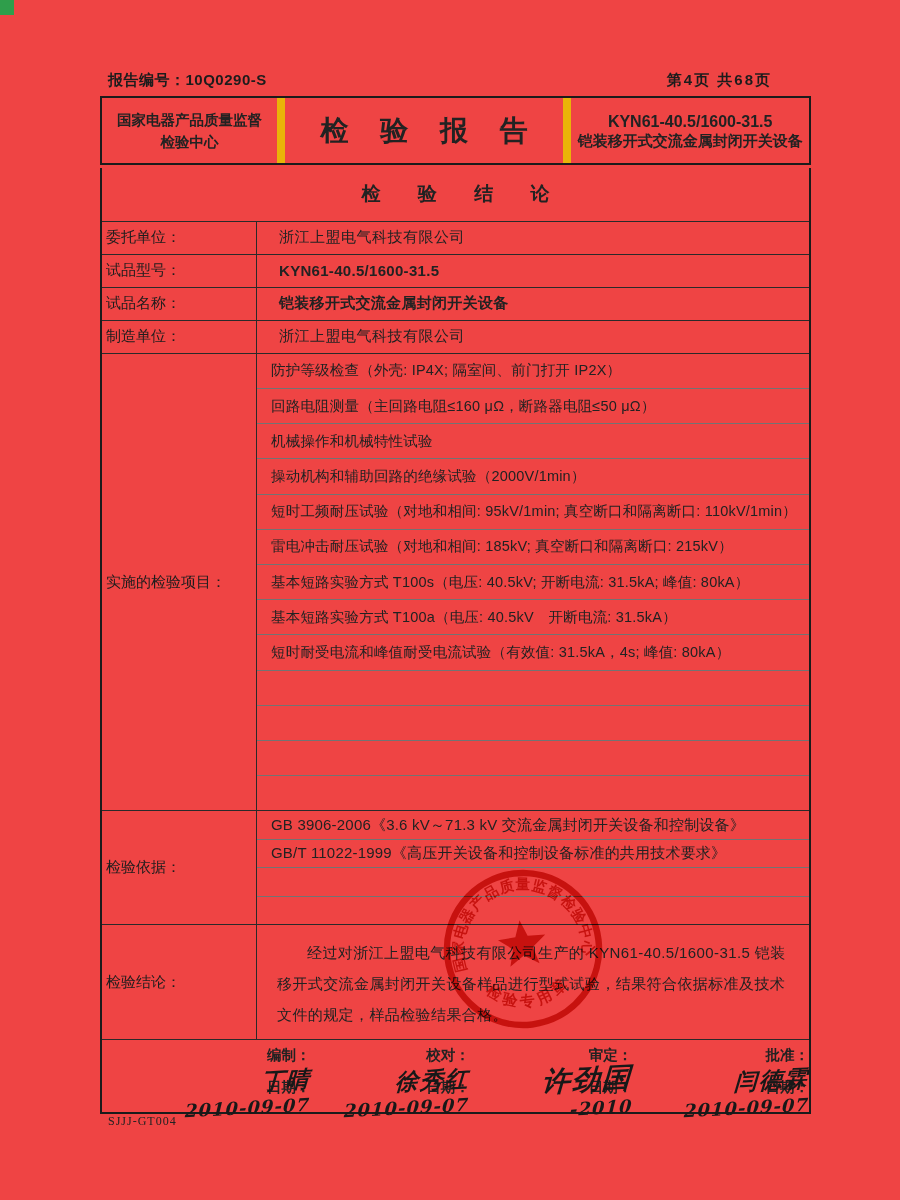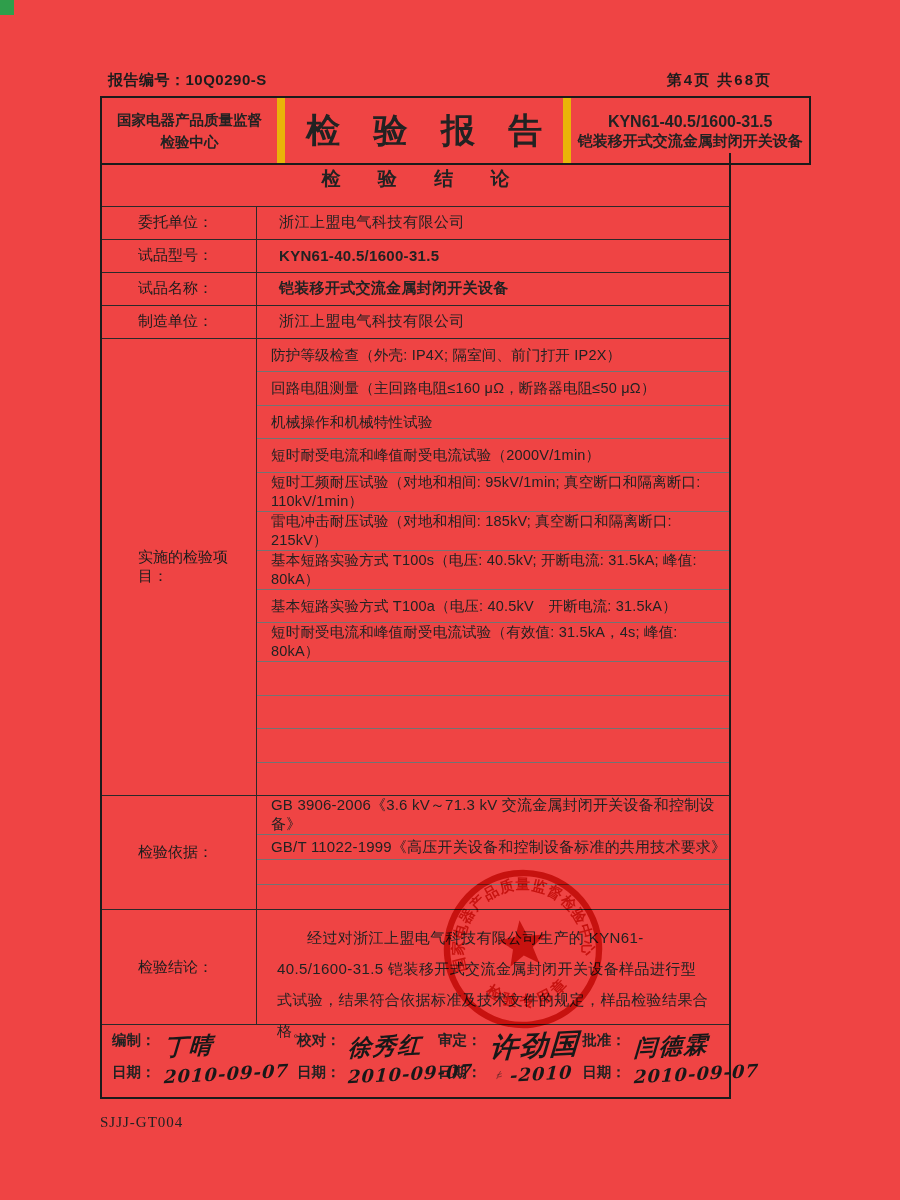--- a/index.html
+++ b/index.html
@@ -14,35 +14,35 @@
   .hdr .report-no { position:absolute; left:0; top:0; font-weight:600; letter-spacing:.5px; }
   .hdr .page-info { position:absolute; right:20px; top:0; font-weight:600; letter-spacing:2px; }
 
   
   .title-table { position:absolute; left:100px; top:96px; width:711px; height:69px;
                  border:2.5px solid #1b1b1b; display:flex; }
   .title-table .cell { border-right:8px solid #eab308; display:flex; flex-direction:column;
                        align-items:center; justify-content:center; text-align:center; }
   .title-table .cell:last-child { border-right:none; }
   .tt-org { width:184px; font-size:14.5px; font-weight:700; line-height:22px; }
-  .tt-doc { width:288px; font-size:34px; font-weight:700; letter-spacing:12px; text-indent:12px; }
+  .tt-doc { width:288px; font-size:28px; font-weight:700; letter-spacing:12px; text-indent:12px; }
   .tt-model { width:239px; font-size:15px; font-weight:700; line-height:19px; padding:2px 4px; }
   .tt-model .model-no { font-size:16px; }
 
   
-  .main-table { position:absolute; left:100px; top:153px; width:631px; height:946px;
+  .main-table { position:absolute; left:100px; top:168px; width:711px; height:946px;
                 border:2.5px solid #1b1b1b; border-top:none; display:flex; flex-direction:column;
                 background:transparent; }
   .sec { border-bottom:1.5px solid #2a2a2a; display:flex; }
   .sec:last-child { border-bottom:none; }
 
   .heading-row { height:54px; align-items:center; justify-content:center; }
   .heading-row .txt { font-size:19px; font-weight:700; letter-spacing:16px; text-indent:16px; }
 
-  .label-col { width:155px; flex:none; display:flex; align-items:center; padding-left:36px;
+  .label-col { width:155px; flex:none; display:flex; align-items:center; padding-left:4px;
                font-size:15px; color:#1d1d1d; border-right:1.5px solid #2a2a2a; }
   .value-col { flex:1; display:flex; align-items:center; padding-left:22px; font-size:15px; }
 
   .info-row { height:33px; }
   .v-bold { font-weight:400; letter-spacing:.5px; }
   .v-med  { font-weight:600; letter-spacing:.3px; }
 
   .tall .label-col { align-items:center; }
   .items-col { flex:1; display:flex; flex-direction:column; }
   .item-row { flex:1; display:flex; align-items:center; padding-left:14px;
@@ -54,30 +54,30 @@
   .basis-sec .item-row { font-size:15px; }
 
   .concl-sec { height:115px; }
   .concl-text { flex:1; padding:12px 18px 0 20px; font-size:15px; line-height:31px;
                 text-indent:2em; letter-spacing:.4px; }
 
   
   .sig-sec { height:72px; display:flex; }
   .sig-col { display:flex; flex-direction:column; justify-content:space-between; padding:6px 0 4px 10px; }
   .sig-c1 { width:29.5%; } .sig-c2 { width:22.5%; } .sig-c3 { width:23%; } .sig-c4 { width:25%; }
-  .sig-line, .date-line { display:flex; align-items:flex-start; height:30px; font-size:14.5px; white-space:nowrap; }
+  .sig-line, .date-line { display:flex; align-items:flex-end; height:30px; font-size:14.5px; white-space:nowrap;flex-direction:column; }
   .sig-role, .date-label { font-weight:600; flex:none; }
   .hw { font-family:"DejaVu Serif", serif; font-style:italic; font-weight:700; color:#181818;
         transform:rotate(-3deg) skewX(-6deg); display:inline-block; margin-left:8px; }
   .hw-name { font-size:23px; letter-spacing:2px; }
   .hw-date { font-size:18px; letter-spacing:1px; }
   .sig-large { font-size:28px; position:relative; top:-4px; }
   .squiggle { margin-left:14px; position:relative; top:-8px; }
 
-  .footer-code { position:absolute; left:100px; top:1114px; font-size:15px;
+  .footer-code { position:absolute; left:108px; top:1114px; font-size:12px;
                  font-family:"Liberation Serif", serif; letter-spacing:1px; color:#222; }
 
   
   .stamp { position:absolute; left:438px; top:864px; width:170px; height:170px;
            transform:rotate(-7deg); opacity:.88; mix-blend-mode:multiply; pointer-events:none; }
 </style>
 </head>
 <body>
 
 <div class="page">
@@ -125,21 +125,21 @@
       <div class="label-col">制造单位：</div>
       <div class="value-col v-bold">浙江上盟电气科技有限公司</div>
     </div>
 
     <div class="sec test-sec tall">
       <div class="label-col">实施的检验项目：</div>
       <div class="items-col">
         <div class="item-row">防护等级检查（外壳: IP4X; 隔室间、前门打开 IP2X）</div>
         <div class="item-row">回路电阻测量（主回路电阻≤160 μΩ，断路器电阻≤50 μΩ）</div>
         <div class="item-row">机械操作和机械特性试验</div>
-        <div class="item-row">短时耐受电流和峰值耐受电流试验（2000V/1min）</div>
+        <div class="item-row">操动机构和辅助回路的绝缘试验（2000V/1min）</div>
         <div class="item-row">短时工频耐压试验（对地和相间: 95kV/1min; 真空断口和隔离断口: 110kV/1min）</div>
         <div class="item-row">雷电冲击耐压试验（对地和相间: 185kV; 真空断口和隔离断口: 215kV）</div>
         <div class="item-row">基本短路实验方式 T100s（电压: 40.5kV; 开断电流: 31.5kA; 峰值: 80kA）</div>
         <div class="item-row">基本短路实验方式 T100a（电压: 40.5kV　开断电流: 31.5kA）</div>
         <div class="item-row">短时耐受电流和峰值耐受电流试验（有效值: 31.5kA，4s; 峰值: 80kA）</div>
         <div class="item-row"></div>
         <div class="item-row"></div>
         <div class="item-row"></div>
         <div class="item-row"></div>
       </div>

